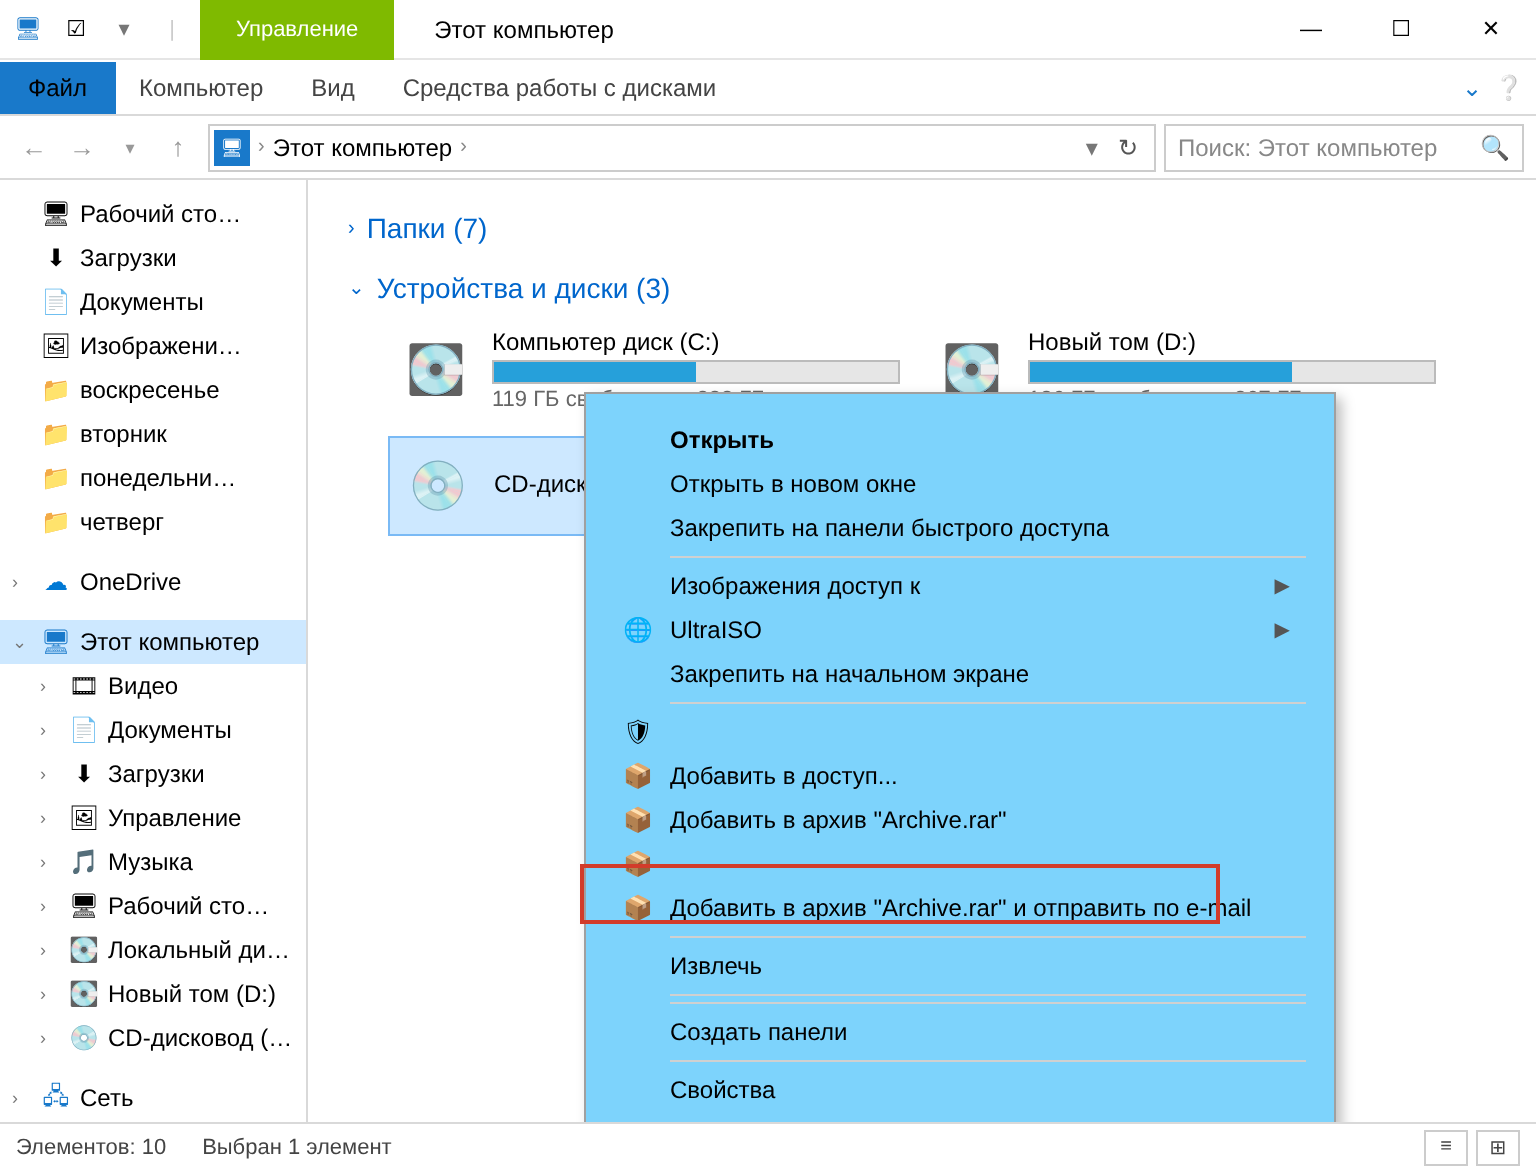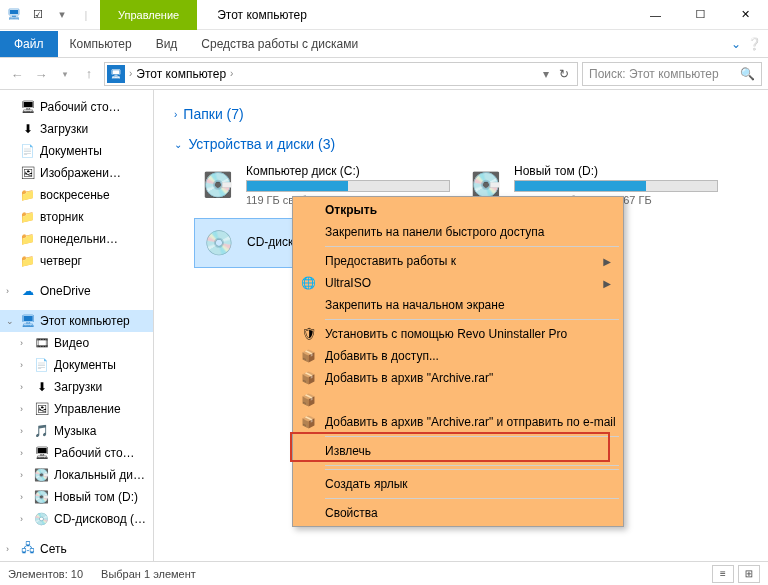--- a/index.html
+++ b/index.html
@@ -7,21 +7,21 @@
 
 .titlebar { height: 30px; display: flex; align-items: center; border-bottom: 1px solid #e5e5e5; }
 .qat { display: flex; align-items: center; padding: 0 4px; gap: 4px; }
 .qat-icon { width: 20px; height: 20px; display: flex; align-items: center; justify-content: center; font-size: 11px; }
 .ribbon-tab-contextual { flex: 0 0 auto; padding: 12px 18px; height: 30px; display: flex; align-items: center; background: #7fba00; color: #fff; font-size: 11px; }
 .title-text { flex: 1; padding-left: 20px; font-size: 12px; }
 .win-controls { display: flex; }
 .win-btn { width: 45px; height: 29px; display: flex; align-items: center; justify-content: center; font-size: 11px; }
 
 .ribbon { height: 28px; display: flex; align-items: center; border-bottom: 1px solid #d9d9d9; position: relative; }
-.ribbon-file { background: #1979ca; color: #ffffff; padding: 6px 14px; font-size: 12px; }
+.ribbon-file { background: #1979ca; color: #000000; padding: 6px 14px; font-size: 12px; }
 .ribbon-item { padding: 6px 12px; font-size: 12px; color: #444; }
 .ribbon-help { position: absolute; right: 6px; display: flex; gap: 6px; color: #1979ca; }
 
 .navbar { height: 32px; display: flex; align-items: center; border-bottom: 1px solid #d9d9d9; padding: 0 6px; gap: 4px; }
 .nav-arrows { display: flex; gap: 2px; color: #999; }
 .nav-btn { width: 22px; height: 22px; display: flex; align-items: center; justify-content: center; font-size: 13px; }
 .addressbar { flex: 1; height: 24px; border: 1px solid #ccc; display: flex; align-items: center; padding: 0 2px; gap: 4px; }
 .addr-icon { width: 18px; height: 18px; background: #1979ca; display: flex; align-items: center; justify-content: center; color: #fff; font-size: 9px; }
 .addr-seg { font-size: 12px; }
 .addr-arrow { color: #888; font-size: 10px; }
@@ -44,21 +44,21 @@
 .devices { display: flex; flex-wrap: wrap; gap: 8px; padding-left: 28px; }
 .device { width: 260px; height: 50px; display: flex; align-items: center; gap: 8px; padding: 2px 4px; }
 .device.sel { background: #cde8ff; border: 1px solid #7abaf5; }
 .dev-icon { width: 40px; height: 40px; display: flex; align-items: center; justify-content: center; font-size: 24px; }
 .dev-info { flex: 1; font-size: 12px; }
 .dev-name { color: #000; margin-bottom: 2px; }
 .dev-bar { height: 12px; background: #e6e6e6; border: 1px solid #bbb; margin-bottom: 2px; position: relative; }
 .dev-bar-fill { height: 100%; background: #26a0da; }
 .dev-free { color: #666; font-size: 11px; }
 
-.ctx-menu { position: absolute; left: 292px; top: 196px; width: 332px; background: #fdba74; border: 1px solid #a0a0a0; box-shadow: 3px 3px 6px rgba(0,0,0,0.25); padding: 2px; font-size: 12px; }
+.ctx-menu { position: absolute; left: 292px; top: 196px; width: 376px; background: #7dd3fc; border: 1px solid #a0a0a0; box-shadow: 3px 3px 6px rgba(0,0,0,0.25); padding: 12px; font-size: 12px; }
 .ctx-row { height: 22px; display: flex; align-items: center; padding-left: 30px; position: relative; }
 .ctx-row.bold { font-weight: 600; }
 .ctx-sep { height: 1px; background: #d0d0d0; margin: 3px 2px 3px 30px; }
 .ctx-arrow { position: absolute; right: 10px; font-size: 10px; color: #555; }
 .ctx-icon { position: absolute; left: 6px; width: 16px; height: 16px; display: flex; align-items: center; justify-content: center; font-size: 12px; }
 .highlight-box { position: absolute; left: 290px; top: 432px; width: 320px; height: 30px; border: 2px solid #d23c2a; pointer-events: none; }
 
 .statusbar { height: 24px; border-top: 1px solid #d9d9d9; display: flex; align-items: center; padding: 0 8px; gap: 18px; font-size: 11px; color: #444; position: absolute; bottom: 0; left: 0; right: 0; background: #fff; }
 .status-views { margin-left: auto; display: flex; gap: 4px; }
 .status-view-btn { width: 22px; height: 18px; border: 1px solid #ccc; display: flex; align-items: center; justify-content: center; font-size: 10px; }
@@ -260,39 +260,41 @@
         </div>
       </div>
   </div>
 </div>
 
 <div class="ctx-menu" id="ctx">
     <div class="ctx-row bold">
       <span>Открыть</span>
     </div>
     <div class="ctx-row">
+      <span>Открыть в новом окне</span>
+    </div>
+    <div class="ctx-row">
       <span>Закрепить на панели быстрого доступа</span>
     </div>
     <div class="ctx-sep"></div>
     <div class="ctx-row">
-      <span>Предоставить работы к</span>
+      <span>Изображения доступ к</span>
       <span class="ctx-arrow">▶</span>
     </div>
     <div class="ctx-row">
       <span class="ctx-icon">🌐</span>
       <span>UltraISO</span>
       <span class="ctx-arrow">▶</span>
     </div>
     <div class="ctx-row">
       <span>Закрепить на начальном экране</span>
     </div>
     <div class="ctx-sep"></div>
     <div class="ctx-row">
       <span class="ctx-icon">🛡</span>
-      <span>Установить с помощью Revo Uninstaller Pro</span>
     </div>
     <div class="ctx-row">
       <span class="ctx-icon">📦</span>
       <span>Добавить в доступ...</span>
     </div>
     <div class="ctx-row">
       <span class="ctx-icon">📦</span>
       <span>Добавить в архив "Archive.rar"</span>
     </div>
     <div class="ctx-row">
@@ -302,21 +304,21 @@
       <span class="ctx-icon">📦</span>
       <span>Добавить в архив "Archive.rar" и отправить по e-mail</span>
     </div>
     <div class="ctx-sep"></div>
     <div class="ctx-row">
       <span>Извлечь</span>
     </div>
     <div class="ctx-sep"></div>
     <div class="ctx-sep"></div>
     <div class="ctx-row">
-      <span>Создать ярлык</span>
+      <span>Создать панели</span>
     </div>
     <div class="ctx-sep"></div>
     <div class="ctx-row">
       <span>Свойства</span>
     </div>
   </div>
 <div class="highlight-box"></div>
 
 <div class="statusbar">
   <span>Элементов: 10</span>

